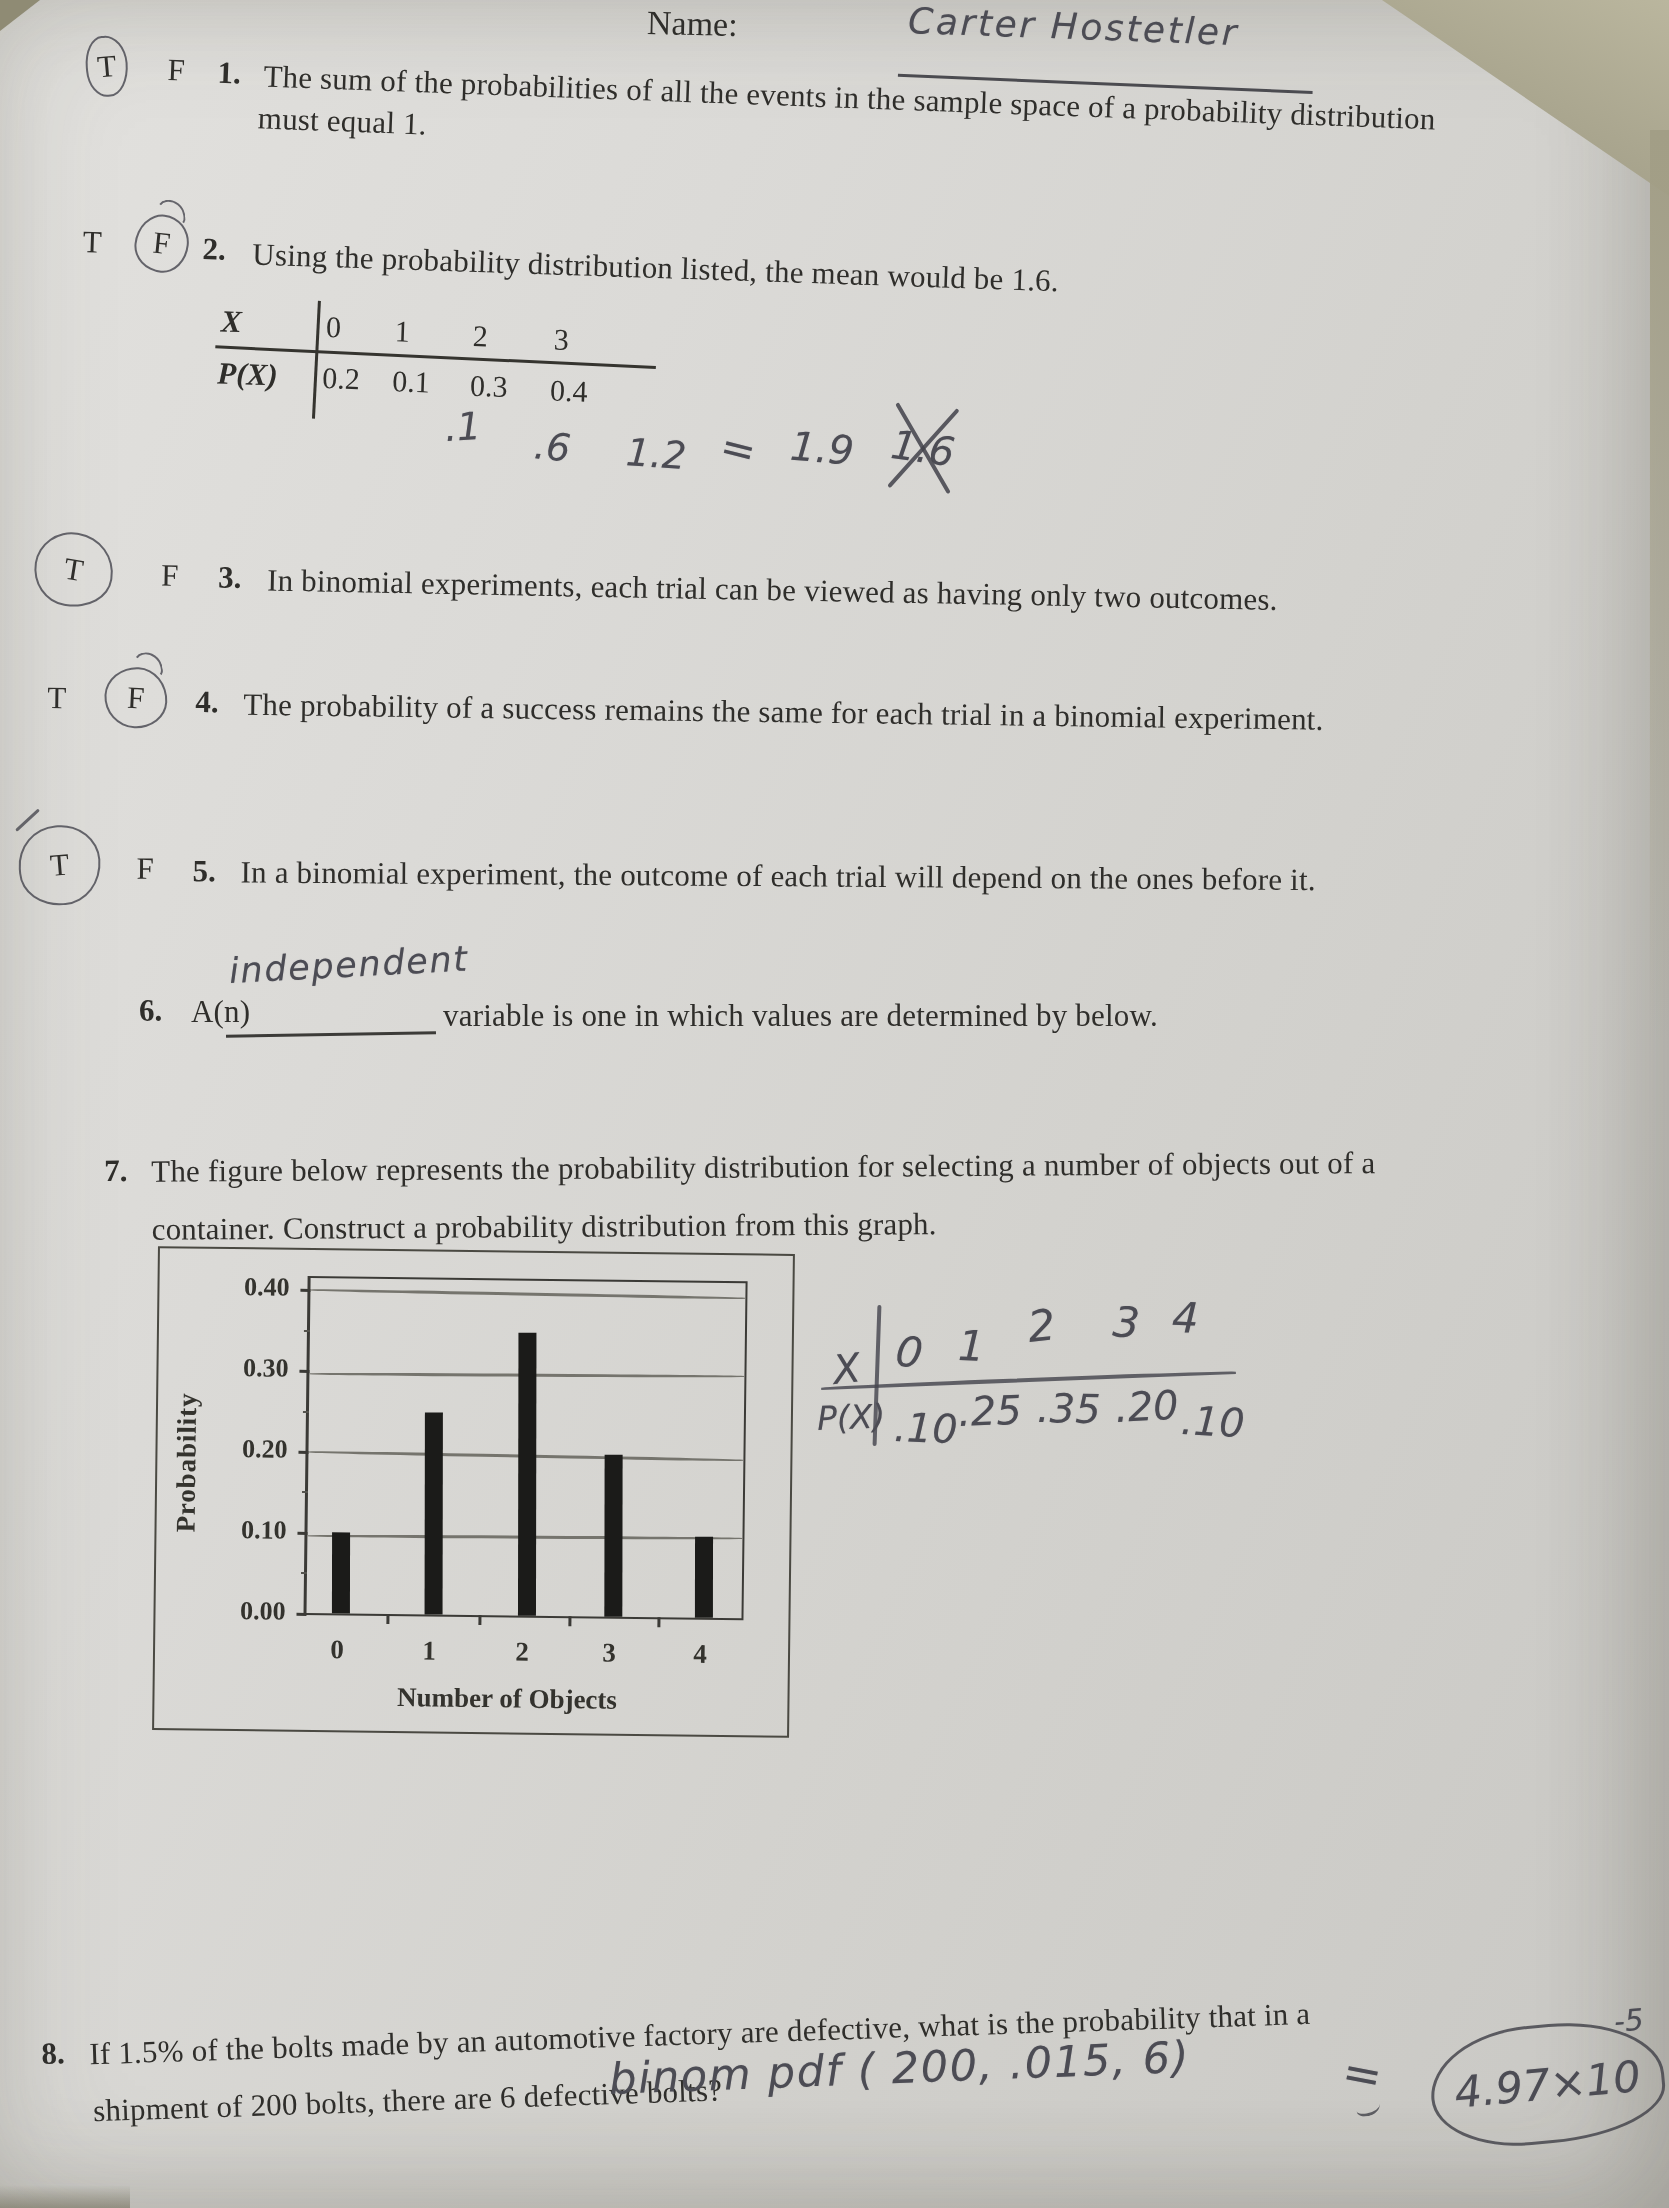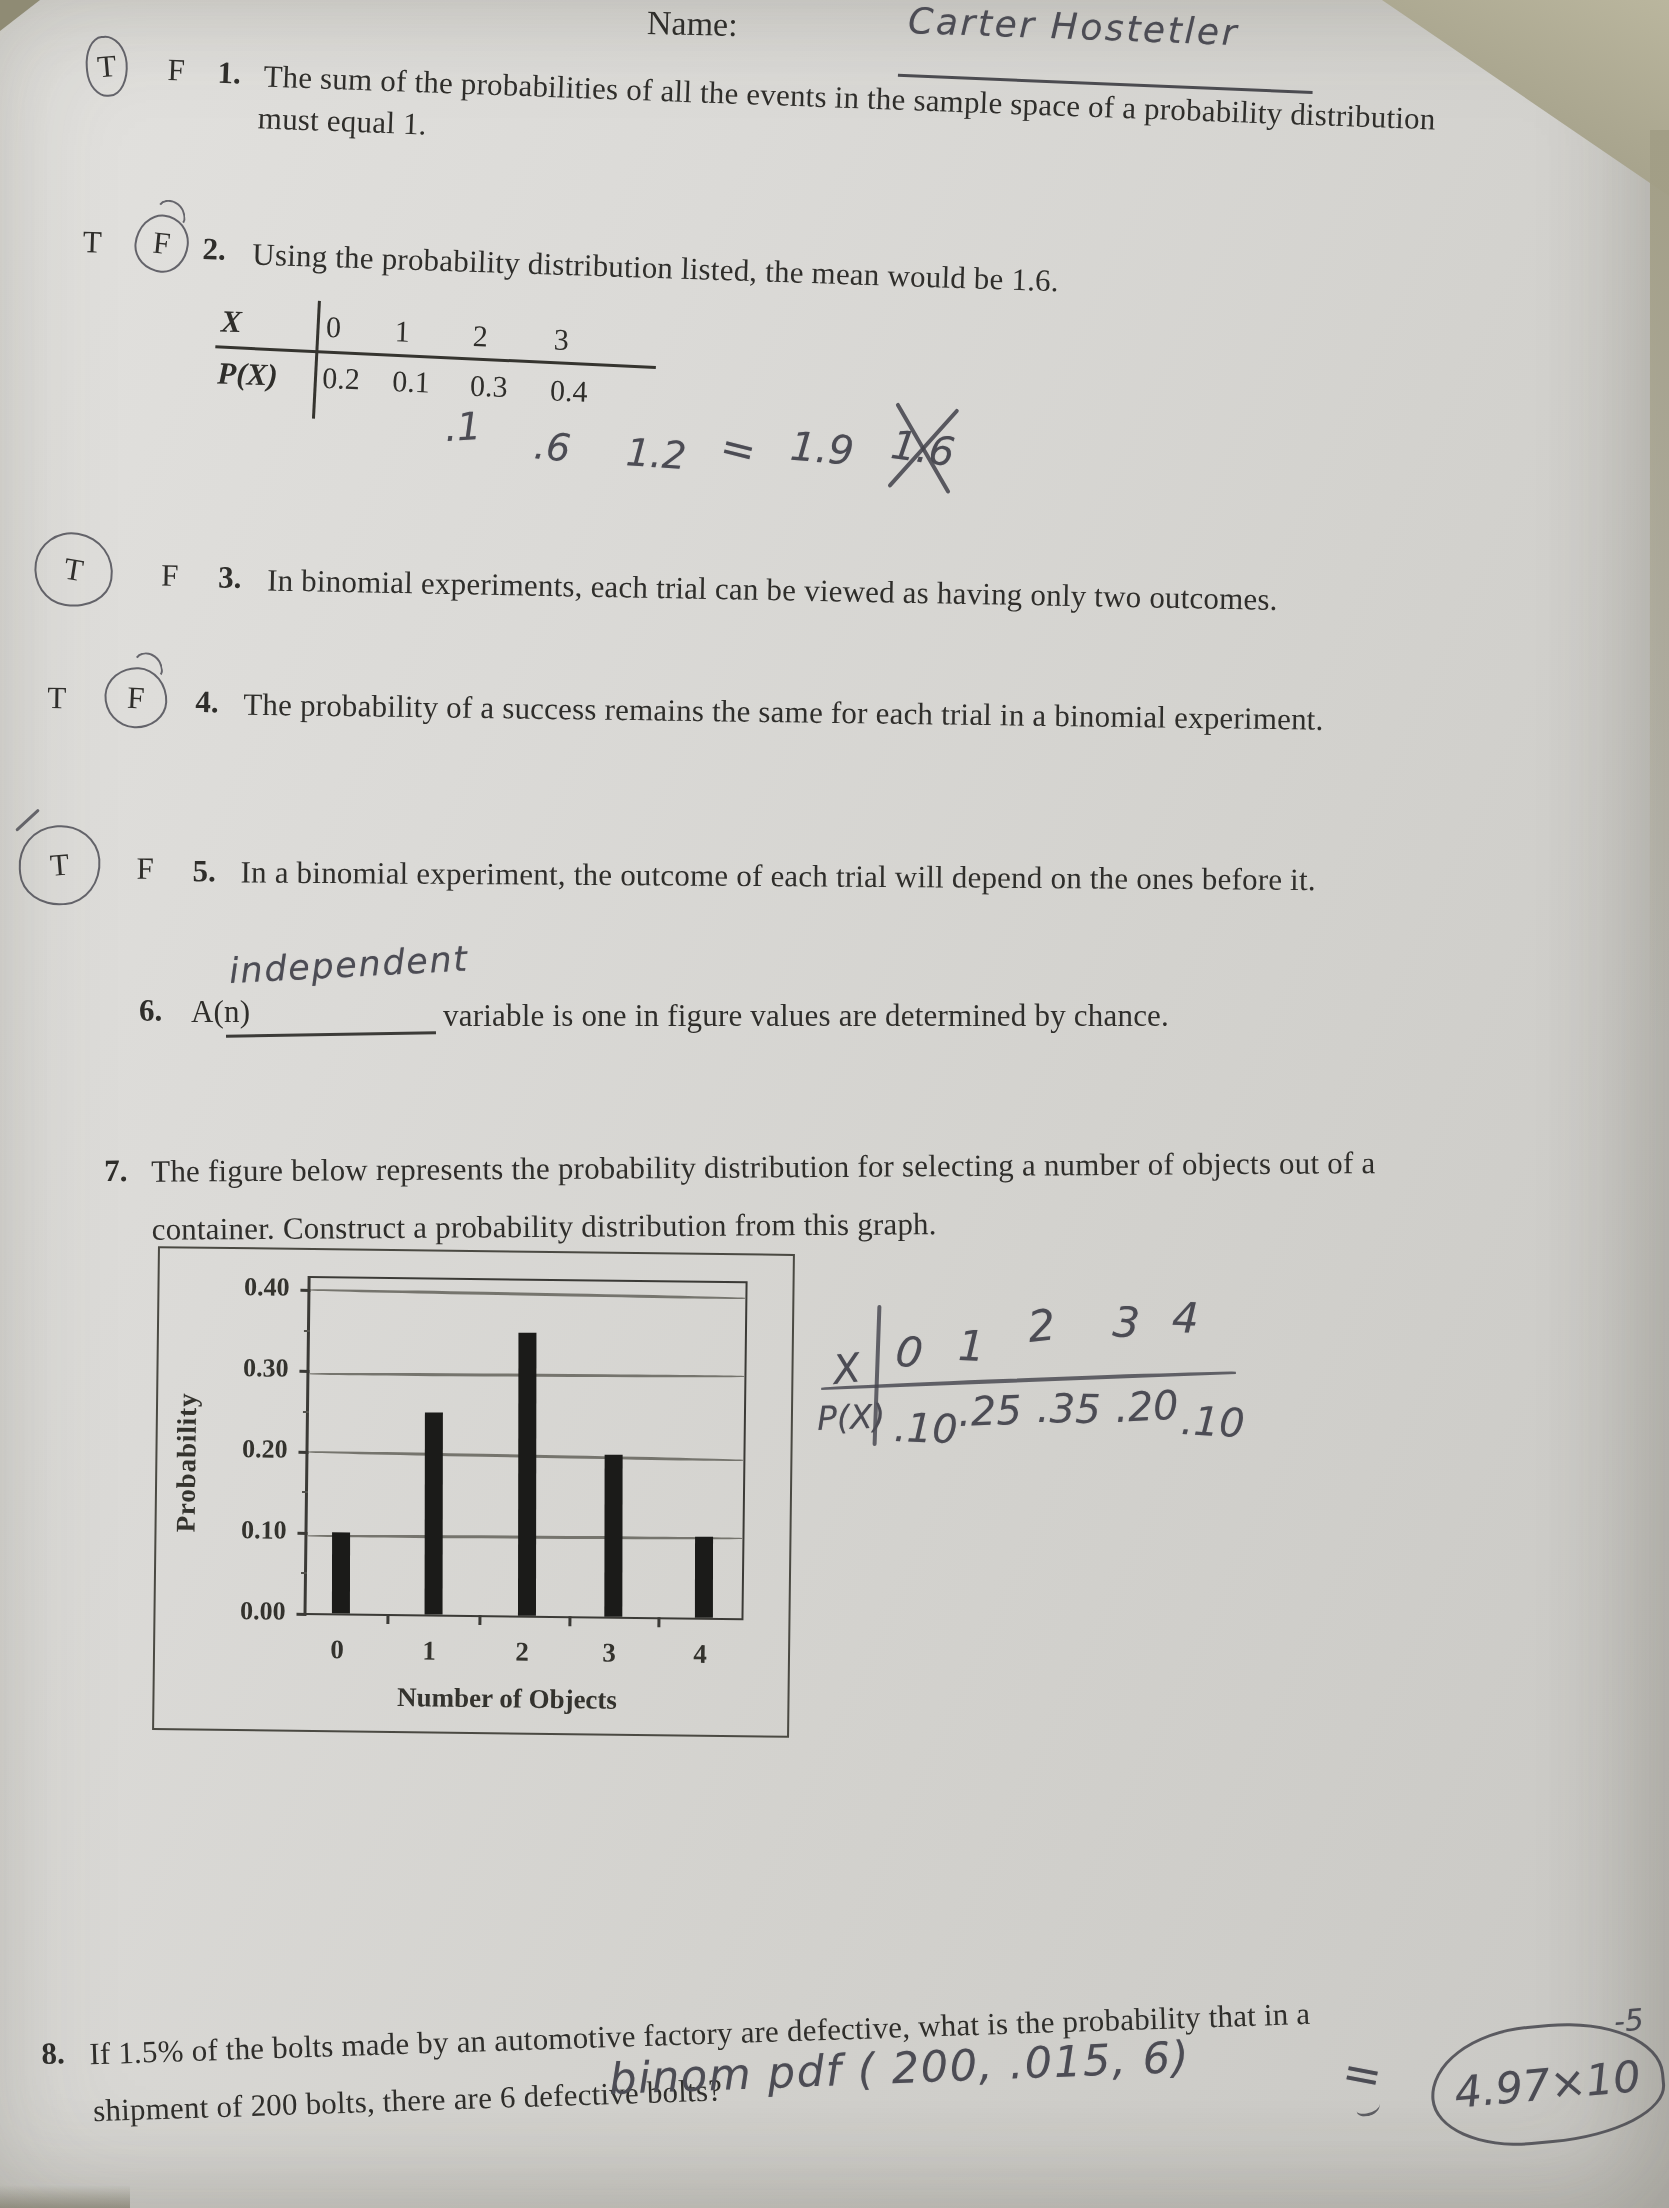--- a/index.html
+++ b/index.html
@@ -144,21 +144,21 @@
   <span class="print tf abs" style="left:118px;top:35px;">F</span>
   <span class="print qnum abs" style="left:174px;top:37px;">5.</span>
   <span class="print qtext abs" style="left:222px;top:38px;">In a binomial experiment, the outcome of each trial will depend on the ones before it.</span>
 </div>
 
 <div class="abs" style="left:139px;top:951px;">
   <span class="print qnum abs" style="left:0;top:42px;">6.</span>
   <span class="print qtext abs" style="left:52px;top:43px;">A(n)</span>
   <span class="hw abs" style="left:90px;top:0;font-size:35px;transform:rotate(-3deg);letter-spacing:1.7px;">independent</span>
   <div style="position:absolute;left:87px;top:82px;width:210px;height:3px;background:#3c3b38;transform:rotate(-1deg);"></div>
-  <span class="print qtext abs" style="left:304px;top:47px;">variable is one in figure values are determined by chance.</span>
+  <span class="print qtext abs" style="left:304px;top:47px;">variable is one in which values are determined by below.</span>
 </div>
 
 <div class="abs" style="left:104px;top:1144px;transform:rotate(-0.4deg);">
   <span class="print qnum abs" style="left:0;top:8.7px;">7.</span>
   <span class="print qtext abs" style="left:47px;top:10.4px;">The figure below represents the probability distribution for selecting a number of objects out of a</span>
   <span class="print qtext abs" style="left:47px;top:68px;">container.  Construct a probability distribution from this graph.</span>
 </div>
 
 <div class="figure-box">
   <div class="cl" style="left:14px;top:110px;height:174px;writing-mode:vertical-rl;transform:rotate(180deg);font-size:27px;letter-spacing:0.9px;">Probability</div>

